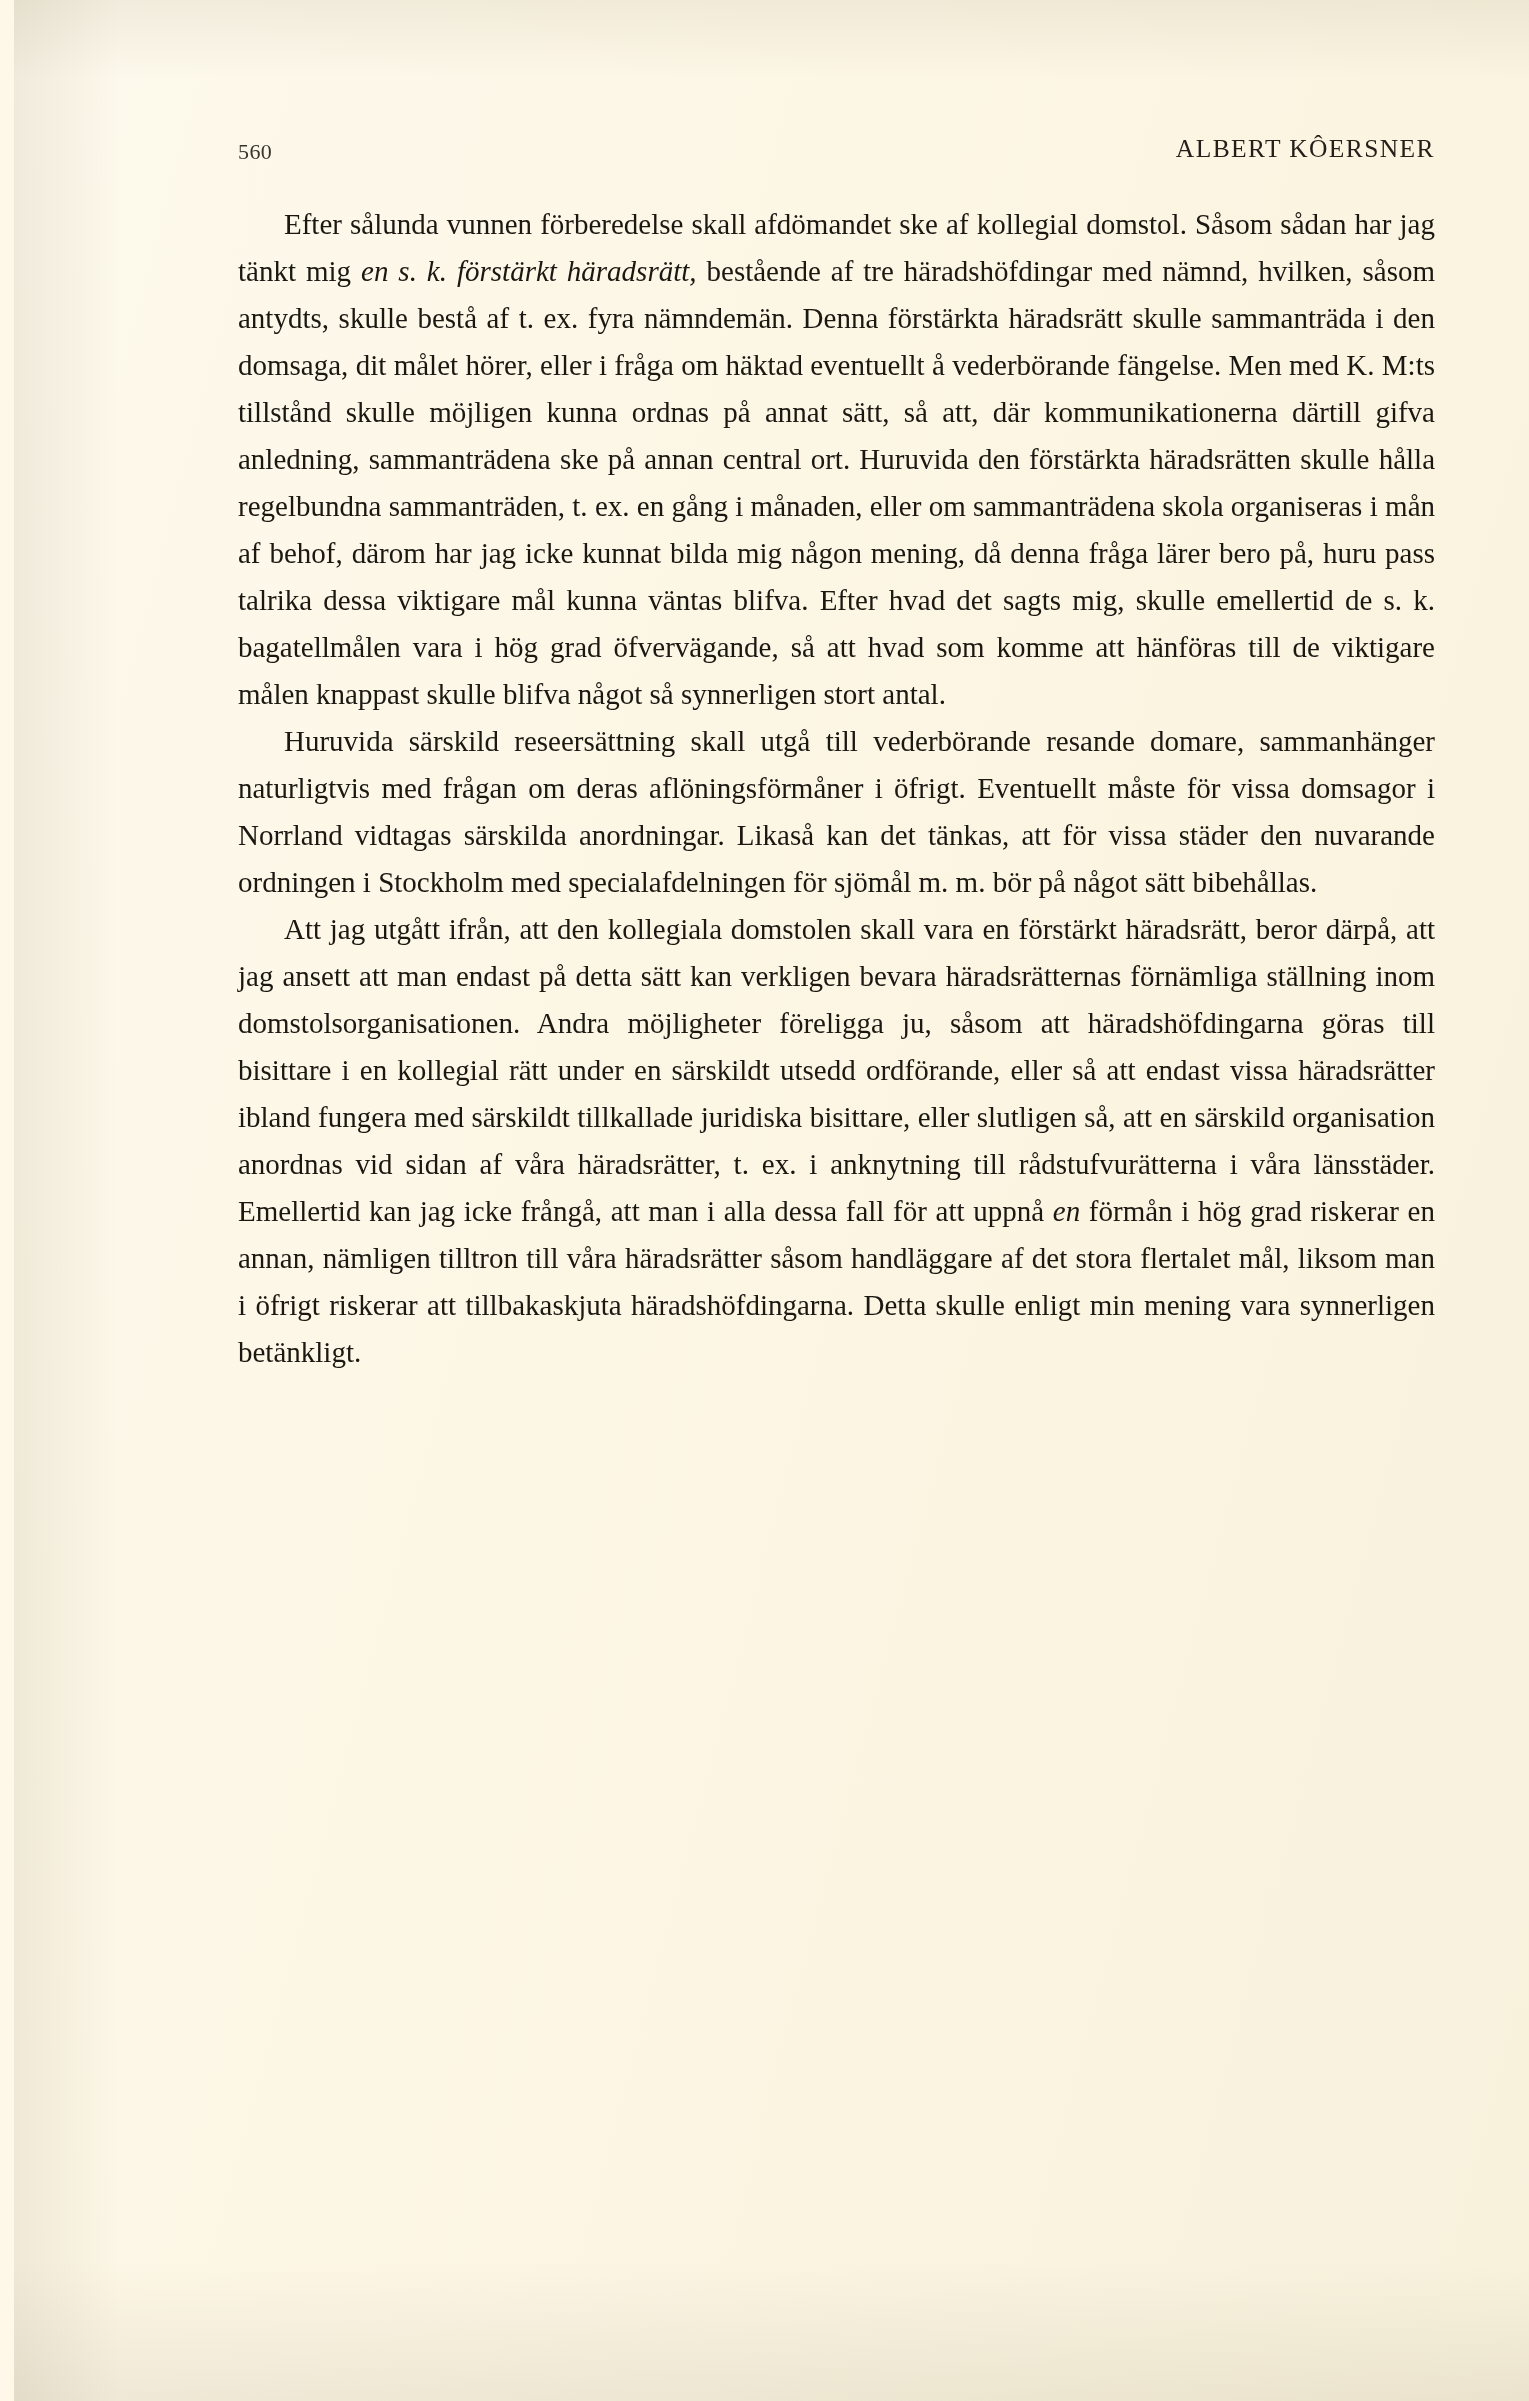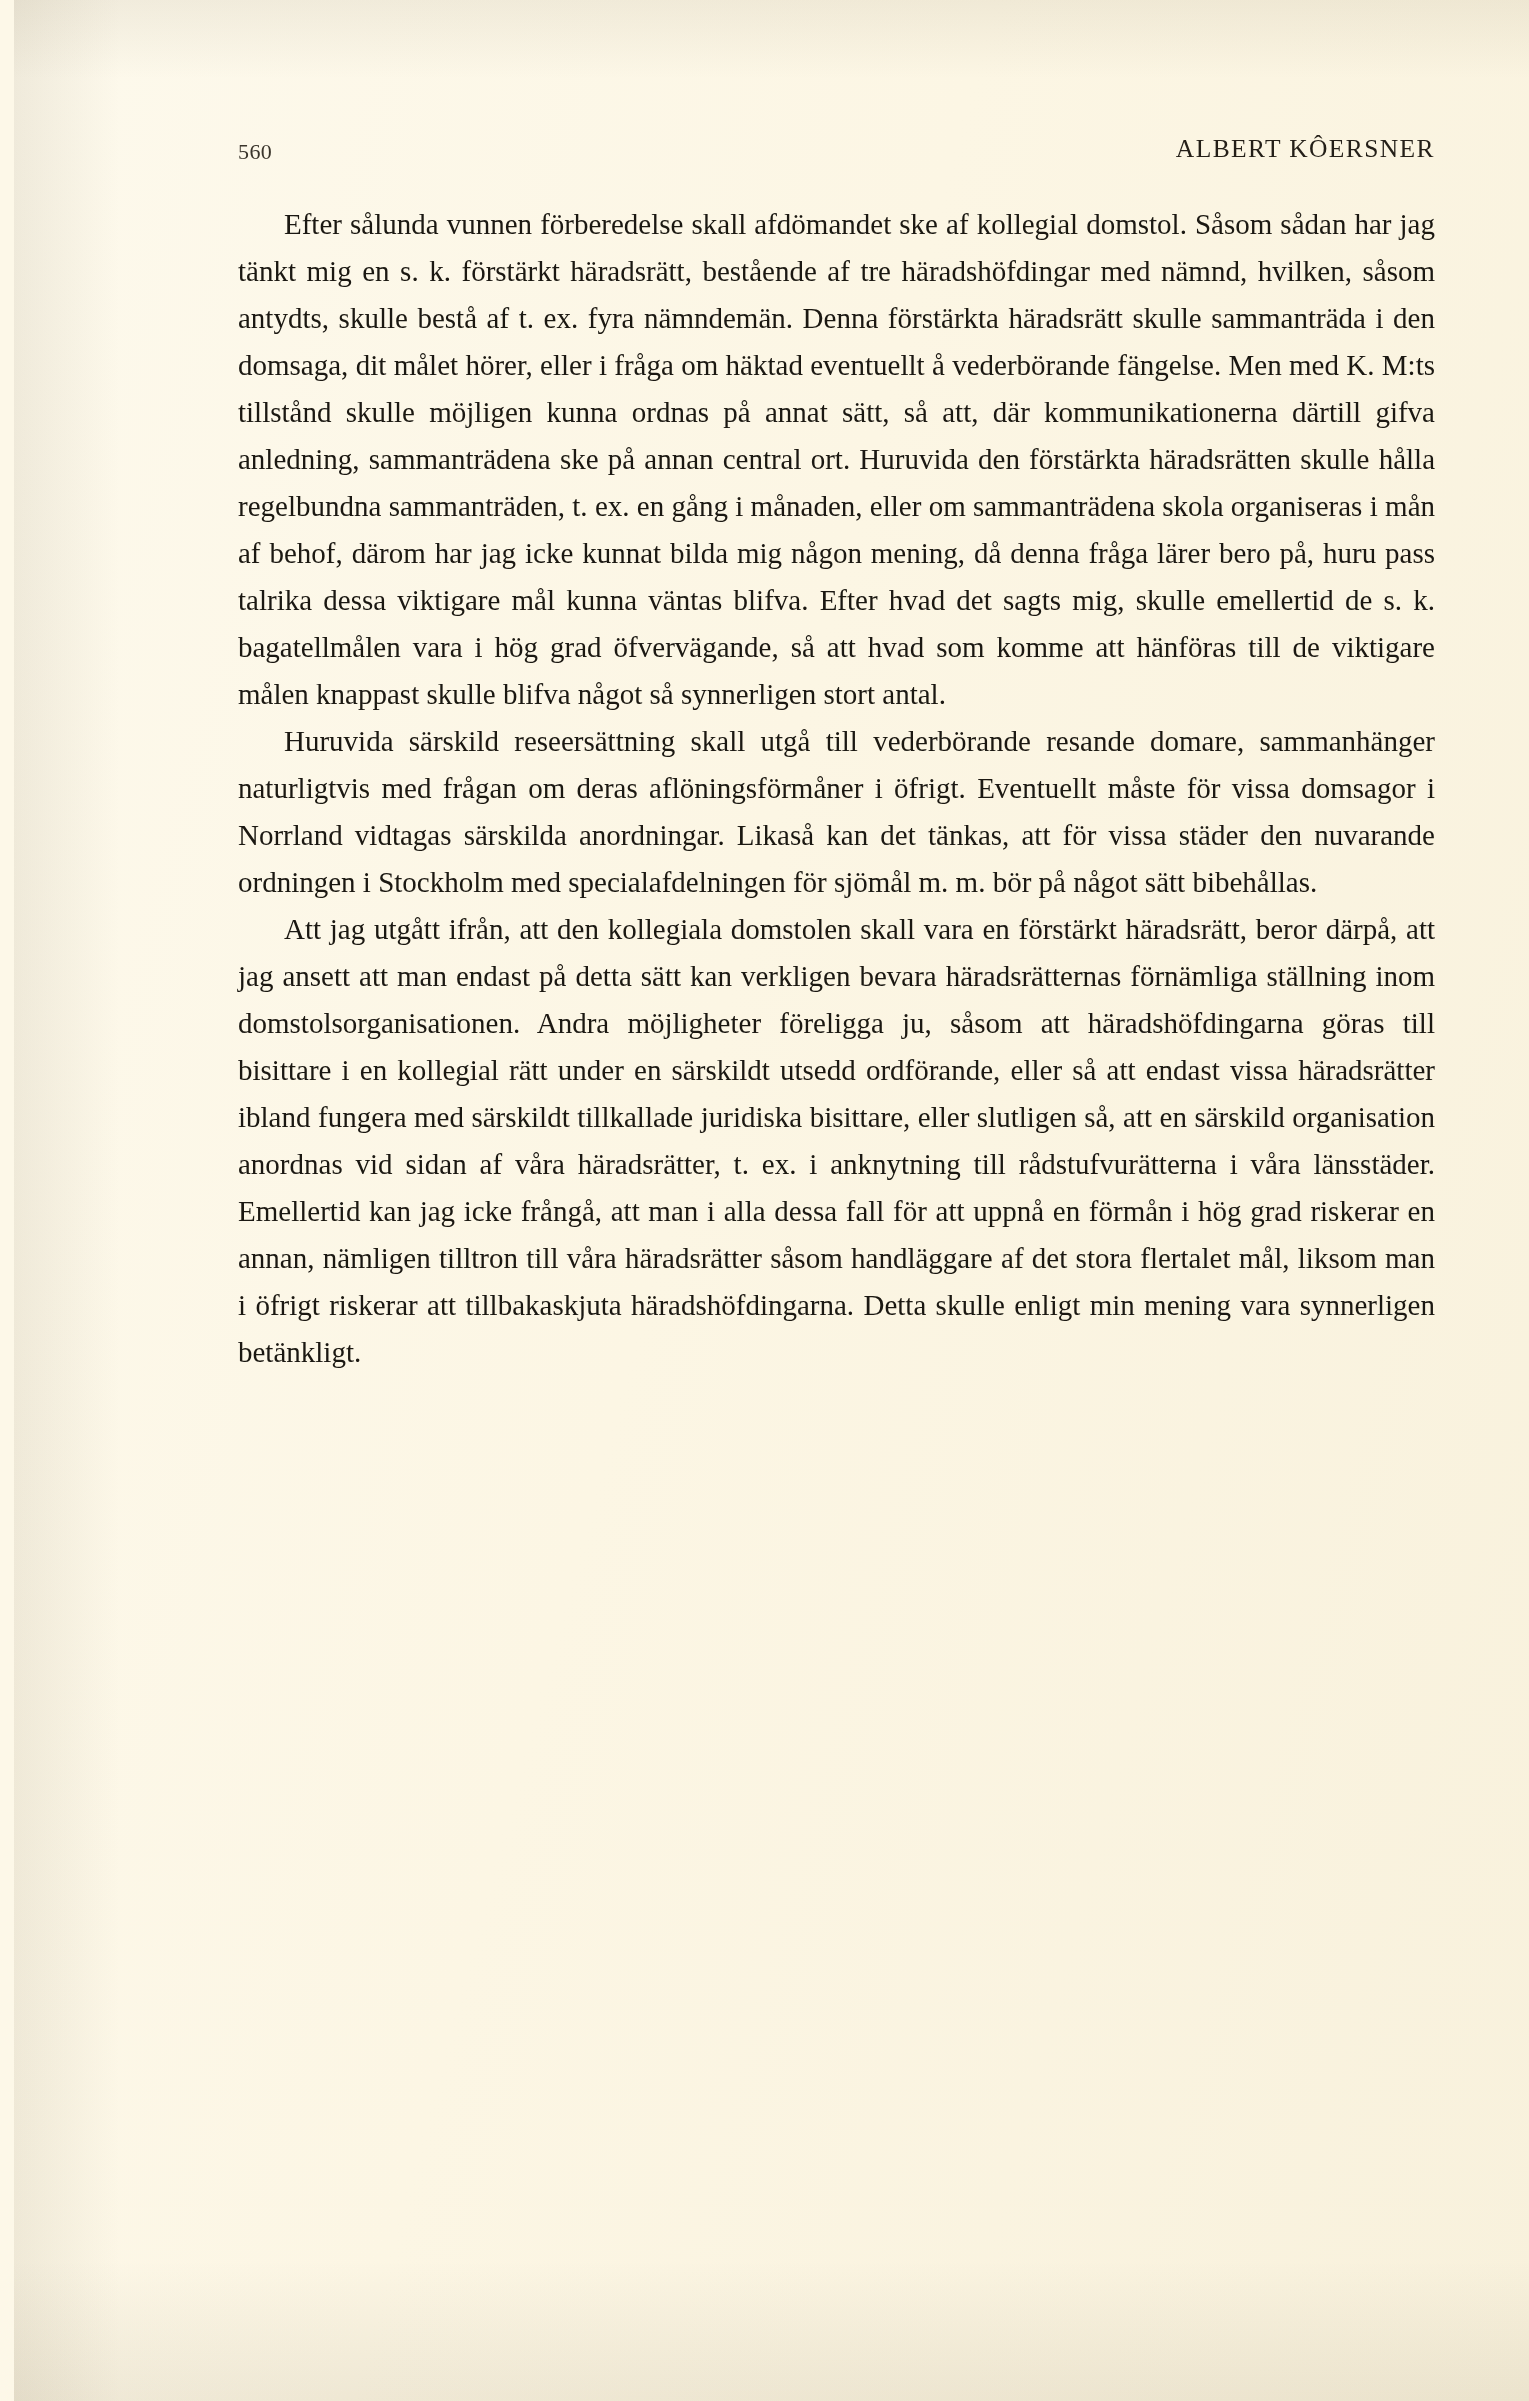--- a/index.html
+++ b/index.html
@@ -59,20 +59,21 @@
     text-justify: inter-word;
     color: #1b1812;
   }
   .body-text p {
     margin: 0;
   }
   .indent {
     text-indent: 46px;
   }
   .it {
+    font-style: italic;
   }
   
   .edge-shadow-left {
     position: absolute;
     left: 0;
     top: 0;
     width: 106px;
     height: 2401px;
     background: linear-gradient(to right, rgba(120,104,70,0.10), rgba(120,104,70,0));
     pointer-events: none;

